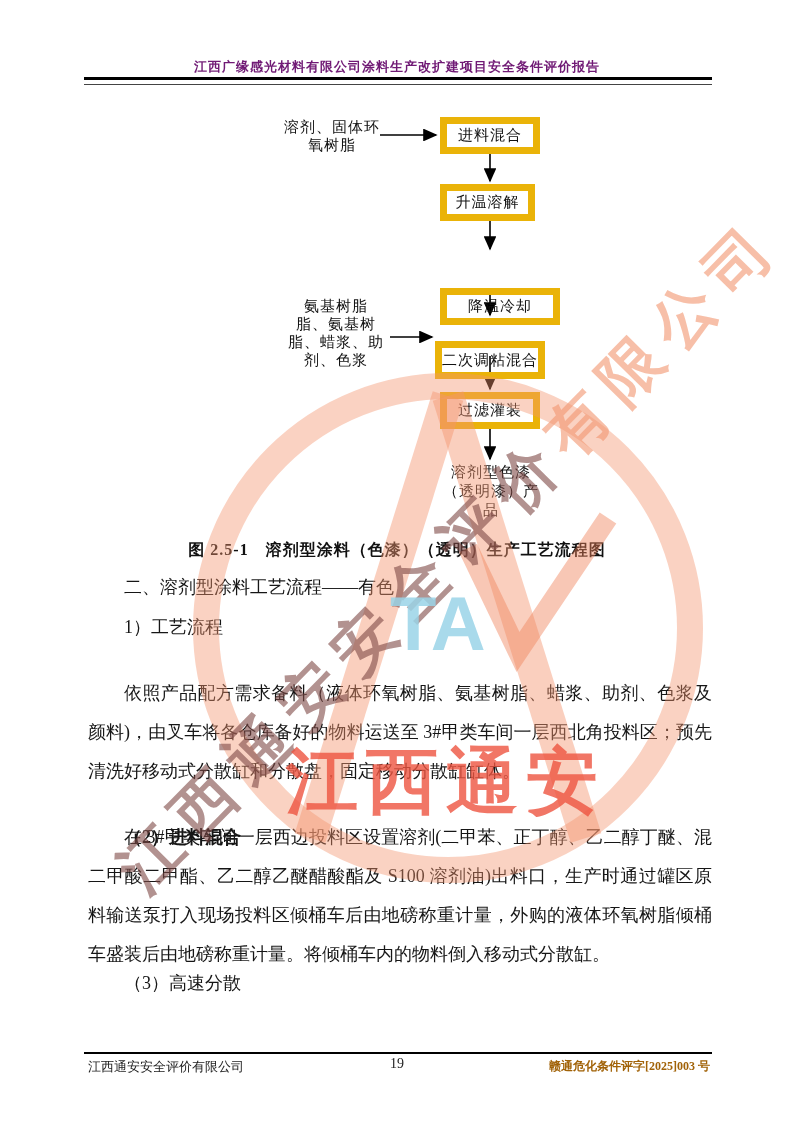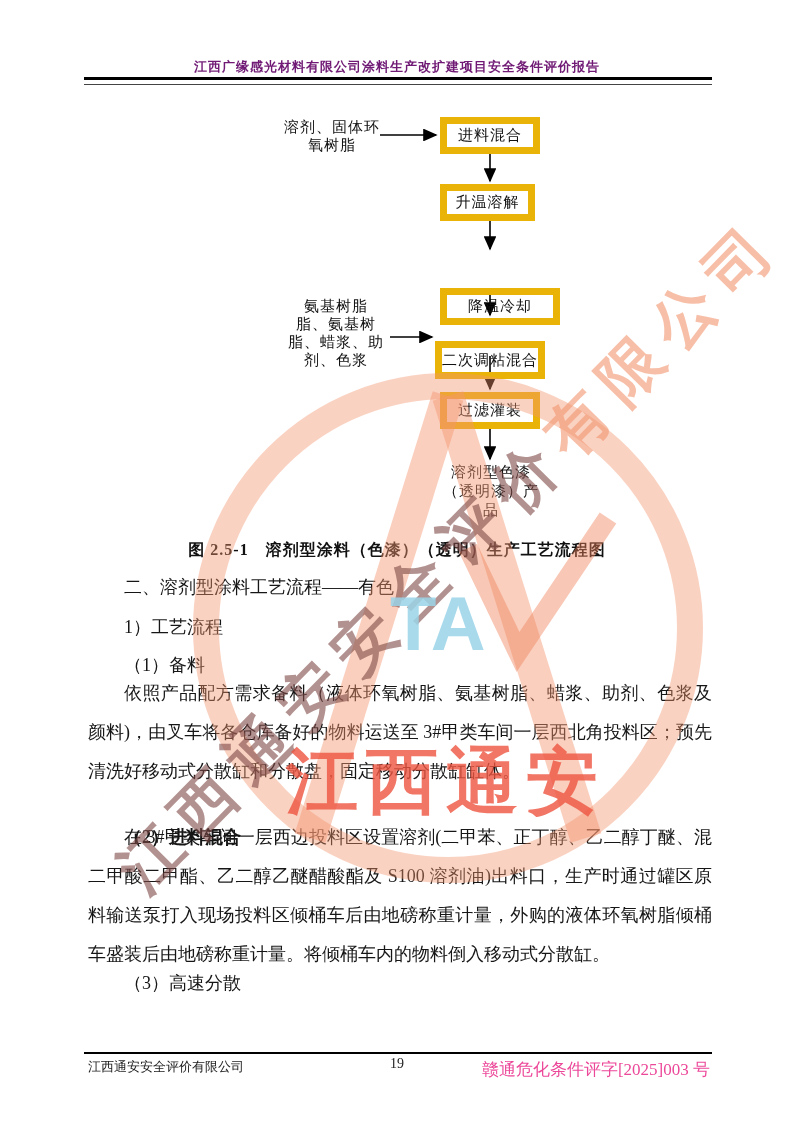--- a/index.html
+++ b/index.html
@@ -37,21 +37,21 @@
   .body-line{
     position:absolute; left:88px; width:624px; z-index:2;
     font-size:18px; line-height:39px; color:#161616;
   }
   .indent2{text-indent:2em;}
   .para{text-align:justify; line-height:39px;}
   
   .ft-rule{position:absolute; top:1052px; left:84px; width:628px; height:2px; background:#000;}
   .ft-left {position:absolute; top:1058px; left:88px;  font-size:13px; color:#222;}
   .ft-page {position:absolute; top:1056px; left:0; right:0; text-align:center; font-size:14px; color:#222;}
-  .ft-right{position:absolute; top:1058px; right:84px; font-size:17px; color:#ec4899;}
+  .ft-right{position:absolute; top:1058px; right:84px; font-size:12px; color:#a16207;font-weight:bold;}
   
   .wm{position:absolute; inset:0; z-index:3; pointer-events:none;}
   .wm-diag{
     position:absolute; left:-24px; top:512px; width:952px; height:92px;
     transform:rotate(-45.5deg); transform-origin:center;
     font-family:"Liberation Sans","DejaVu Sans",sans-serif;
     font-size:62px; font-weight:bold; letter-spacing:14px;
     text-align:center; white-space:nowrap;
   }
   .wm-diag .dark {color:rgba(126,74,70,0.60);}
@@ -107,21 +107,20 @@
   <div class="fc-box" style="left:440px; top:392px; width:100px; height:37px;text-align:right;">过滤灌装</div>
 
   <div class="fc-label" style="left:430px; top:463px; width:122px; line-height:19px;">溶剂型色漆
 （透明漆）产
 品</div>
 
   <div class="fc-caption">图 2.5-1　溶剂型涂料（色漆）（透明）生产工艺流程图</div>
 
   <div class="body-line indent2" style="top:568px; font-weight:normal;">二、溶剂型涂料工艺流程——有色</div>
   <div class="body-line indent2" style="top:608px;">1）工艺流程</div>
-  <div class="body-line indent2" style="top:646px;">（1）备料</div>
   <div class="body-line para indent2" style="top:674px;">依照产品配方需求备料（液体环氧树脂、氨基树脂、蜡浆、助剂、色浆及颜料)，由叉车将各仓库备好的物料运送至 3#甲类车间一层西北角投料区；预先清洗好移动式分散缸和分散盘，固定移动分散缸缸体。</div>
   <div class="body-line indent2" style="top:818px;font-weight:bold;">（2）进料混合</div>
   <div class="body-line para indent2" style="top:818px;">在 3#甲类车间一层西边投料区设置溶剂(二甲苯、正丁醇、乙二醇丁醚、混二甲酸二甲酯、乙二醇乙醚醋酸酯及 S100 溶剂油)出料口，生产时通过罐区原料输送泵打入现场投料区倾桶车后由地磅称重计量，外购的液体环氧树脂倾桶车盛装后由地磅称重计量。将倾桶车内的物料倒入移动式分散缸。</div>
   <div class="body-line indent2" style="top:964px;">（3）高速分散</div>
 
   <div class="ft-rule"></div>
   <div class="ft-left">江西通安安全评价有限公司</div>
   <div class="ft-page">19</div>
   <div class="ft-right">赣通危化条件评字[2025]003 号</div>
 

